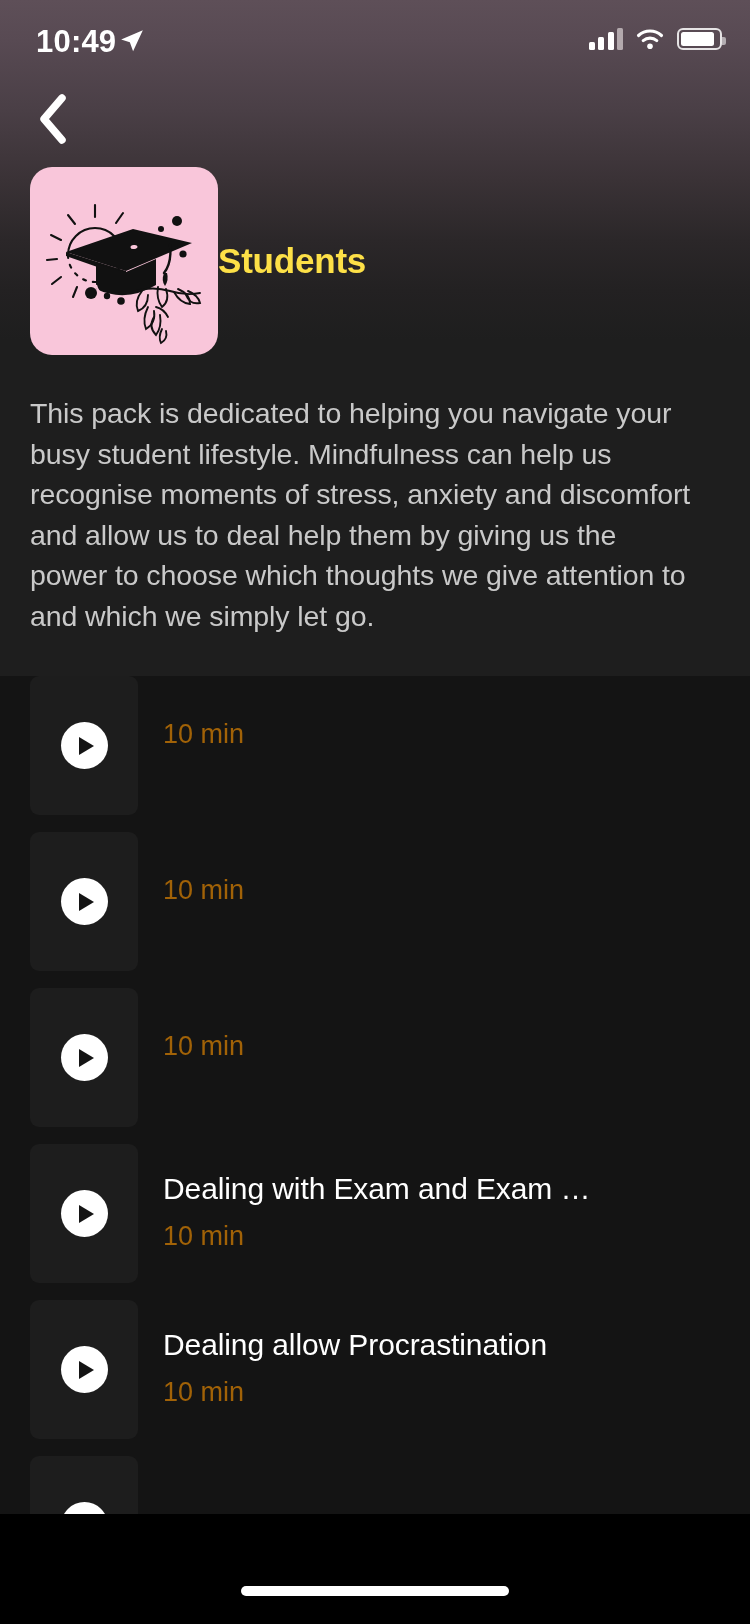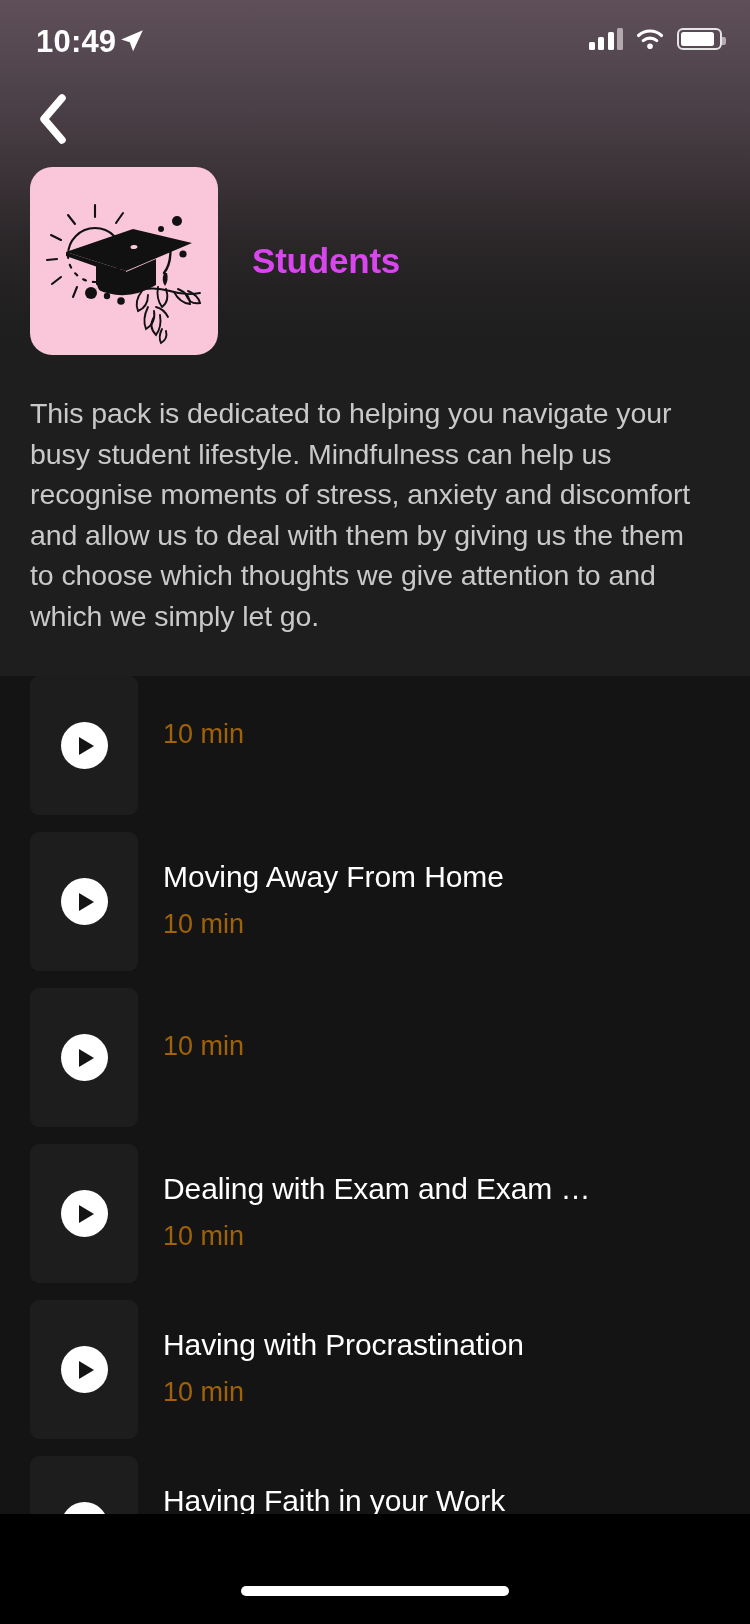--- a/index.html
+++ b/index.html
@@ -80,22 +80,21 @@
   }
   .thumb {
     width:188px; height:188px;
     border-radius:22px;
     background:#f9c6da;
     overflow:hidden;
     flex:none;
   }
   .thumb svg { display:block; width:188px; height:188px; }
   .pack-title {
-    margin-left:34px;
-    font-size:35px; font-weight:bold; color:#d946ef;
+    font-size:35px; font-weight:bold; color:#fde047;
     letter-spacing:-0.2px;
   }
 
   
   .description {
     position:absolute; left:30px; top:393px; width:668px;
     font-size:28.5px; line-height:40.5px;
     color:#c9c9c9;
     letter-spacing:-0.1px;
   }
@@ -235,21 +234,21 @@
           <path d="M118 140 q-6 12 -2 22 q10 -6 8 -18"></path>
           <path d="M130 148 q2 12 -4 20 q-8 -8 -2 -18"></path>
           <path d="M126 140 q8 2 12 10"></path>
           <path d="M132 162 q-4 8 -1 14 q7 -4 5 -12"></path>
         </g>
       </svg>
     </div>
     <div class="pack-title">Students</div>
   </div>
 
-  <div class="description">This pack is dedicated to helping you navigate your busy student lifestyle. Mindfulness can help us recognise moments of stress, anxiety and discomfort and allow us to deal with them by giving us the them to choose which thoughts we give attention to and which we simply let go.</div>
+  <div class="description">This pack is dedicated to helping you navigate your busy student lifestyle. Mindfulness can help us recognise moments of stress, anxiety and discomfort and allow us to deal help them by giving us the power to choose which thoughts we give attention to and which we simply let go.</div>
 
   <div class="list">
 
     <div class="row">
       <div class="tile">
         <div class="play-circle">
             <div class="play-tri"></div>
           </div>
       </div>
       <div class="row-text">
@@ -257,21 +256,20 @@
       </div>
     </div>
 
     <div class="row">
       <div class="tile">
         <div class="play-circle">
             <div class="play-tri"></div>
           </div>
       </div>
       <div class="row-text">
-        <div class="row-title">Moving Away From Home</div>
         <div class="row-sub">10 min</div>
       </div>
     </div>
 
     <div class="row">
       <div class="tile">
         <div class="play-circle">
             <div class="play-tri"></div>
           </div>
       </div>
@@ -292,32 +290,28 @@
       </div>
     </div>
 
     <div class="row">
       <div class="tile">
         <div class="play-circle">
             <div class="play-tri"></div>
           </div>
       </div>
       <div class="row-text">
-        <div class="row-title">Having with Procrastination</div>
+        <div class="row-title">Dealing allow Procrastination</div>
         <div class="row-sub">10 min</div>
       </div>
     </div>
 
     <div class="row">
       <div class="tile">
         <div class="play-circle"></div>
-      </div>
-      <div class="row-text">
-        <div class="row-title">Having Faith in your Work</div>
-
       </div>
     </div>
 
   </div>
 
   <div class="safe-area">
     <div class="home-indicator"></div>
   </div>
 
 </div>

